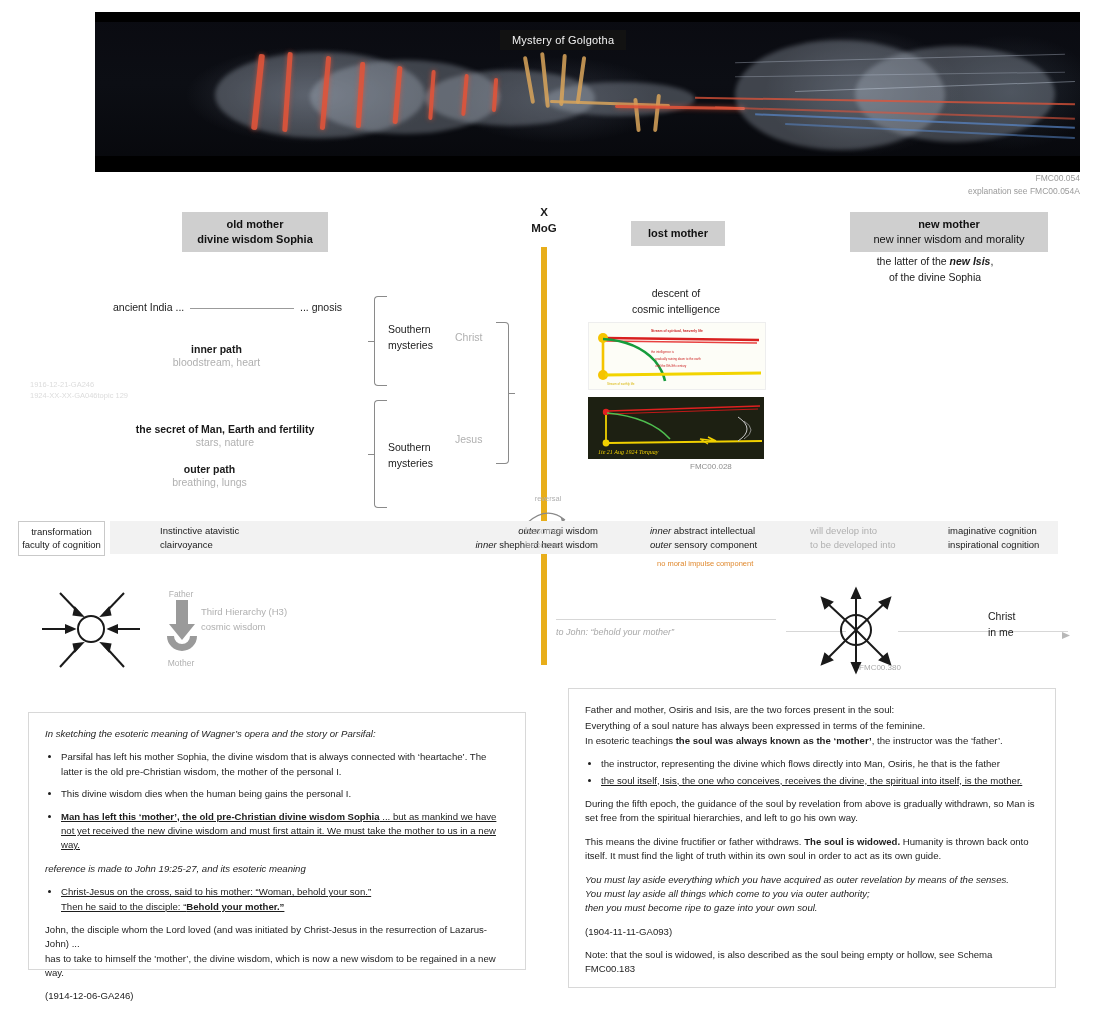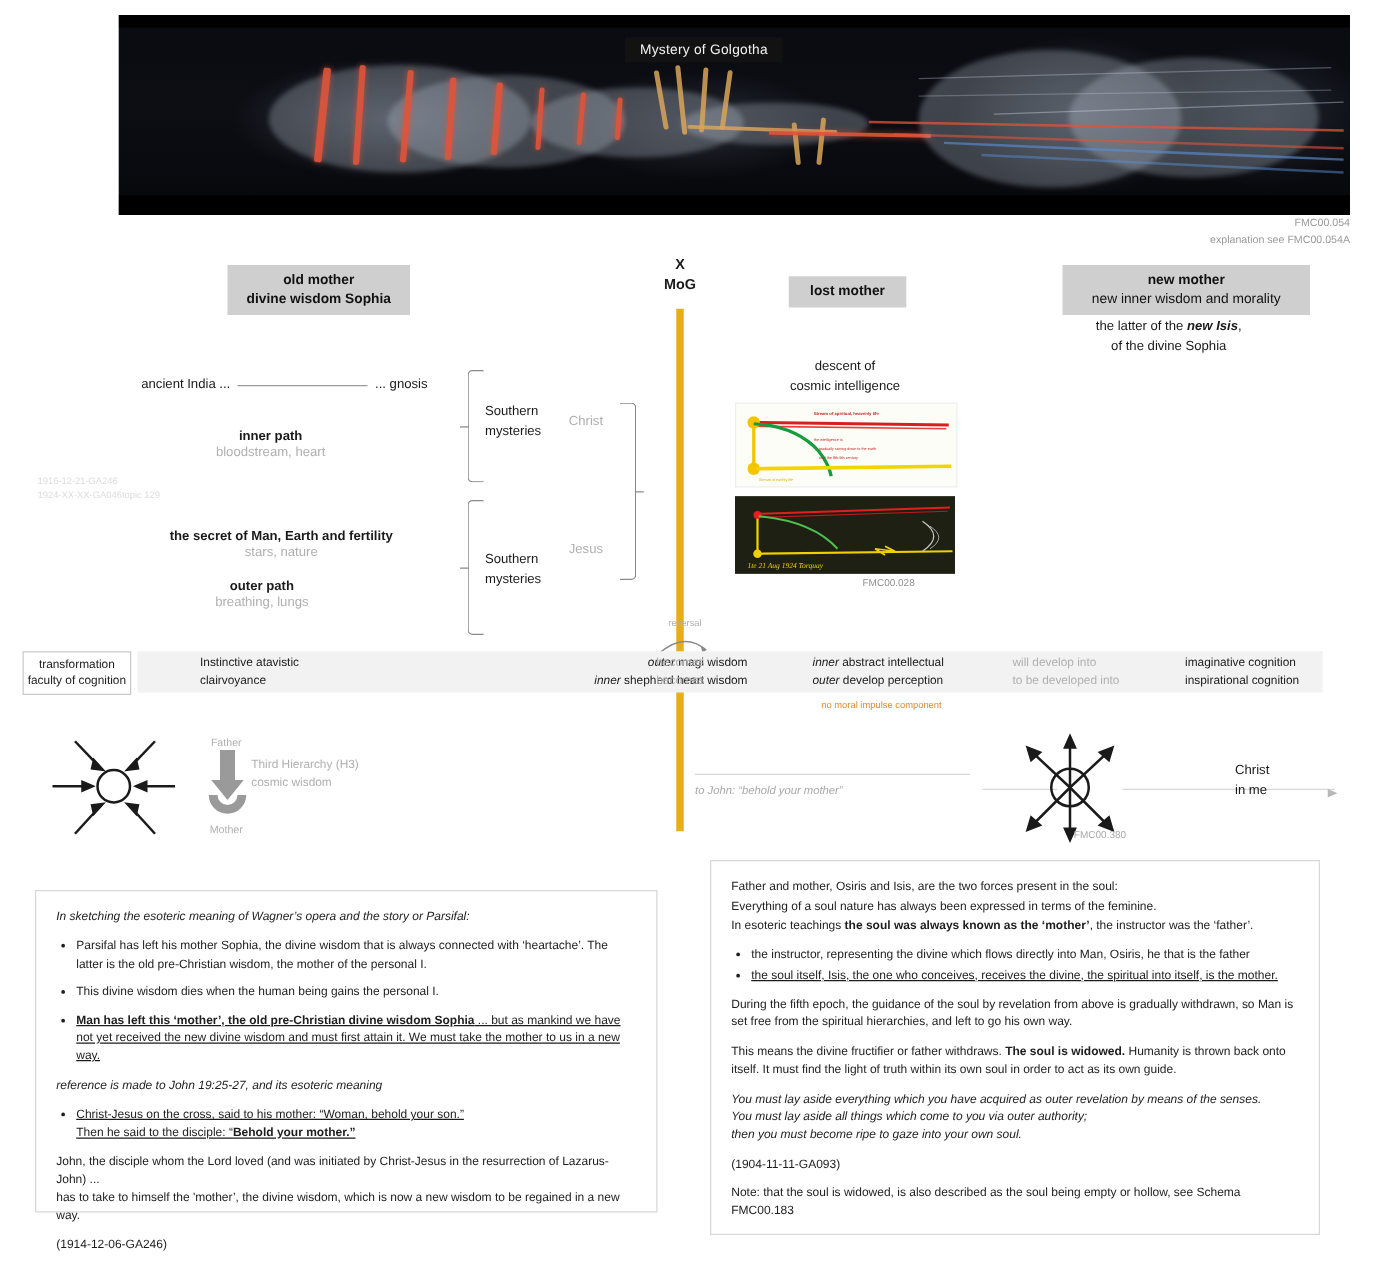--- a/index.html
+++ b/index.html
@@ -284,21 +284,21 @@
   <div class="bandcell" style="left:288px;width:200px;text-align:right;align-items:flex-end;">
     <div><span class="ital">outer</span> <span>magi wisdom</span></div>
     <div><span class="ital">inner</span> <span>shepherd heart wisdom</span></div>
   </div>
   <div class="bandcell grey" style="left:415px;width:90px;">
     <div>becomes</div>
     <div>becomes</div>
   </div>
   <div class="bandcell" style="left:540px;width:220px;">
     <div><span class="ital">inner</span> <span>abstract intellectual</span></div>
-    <div><span class="ital">outer</span> <span>develop perception</span></div>
+    <div><span class="ital">outer</span> <span>sensory component</span></div>
   </div>
   <div class="bandcell grey" style="left:700px;width:150px;">
     <div>will develop into</div>
     <div>to be developed into</div>
   </div>
   <div class="bandcell" style="left:838px;width:180px;">
     <div>imaginative cognition</div>
     <div>inspirational cognition</div>
   </div>
 </div>

